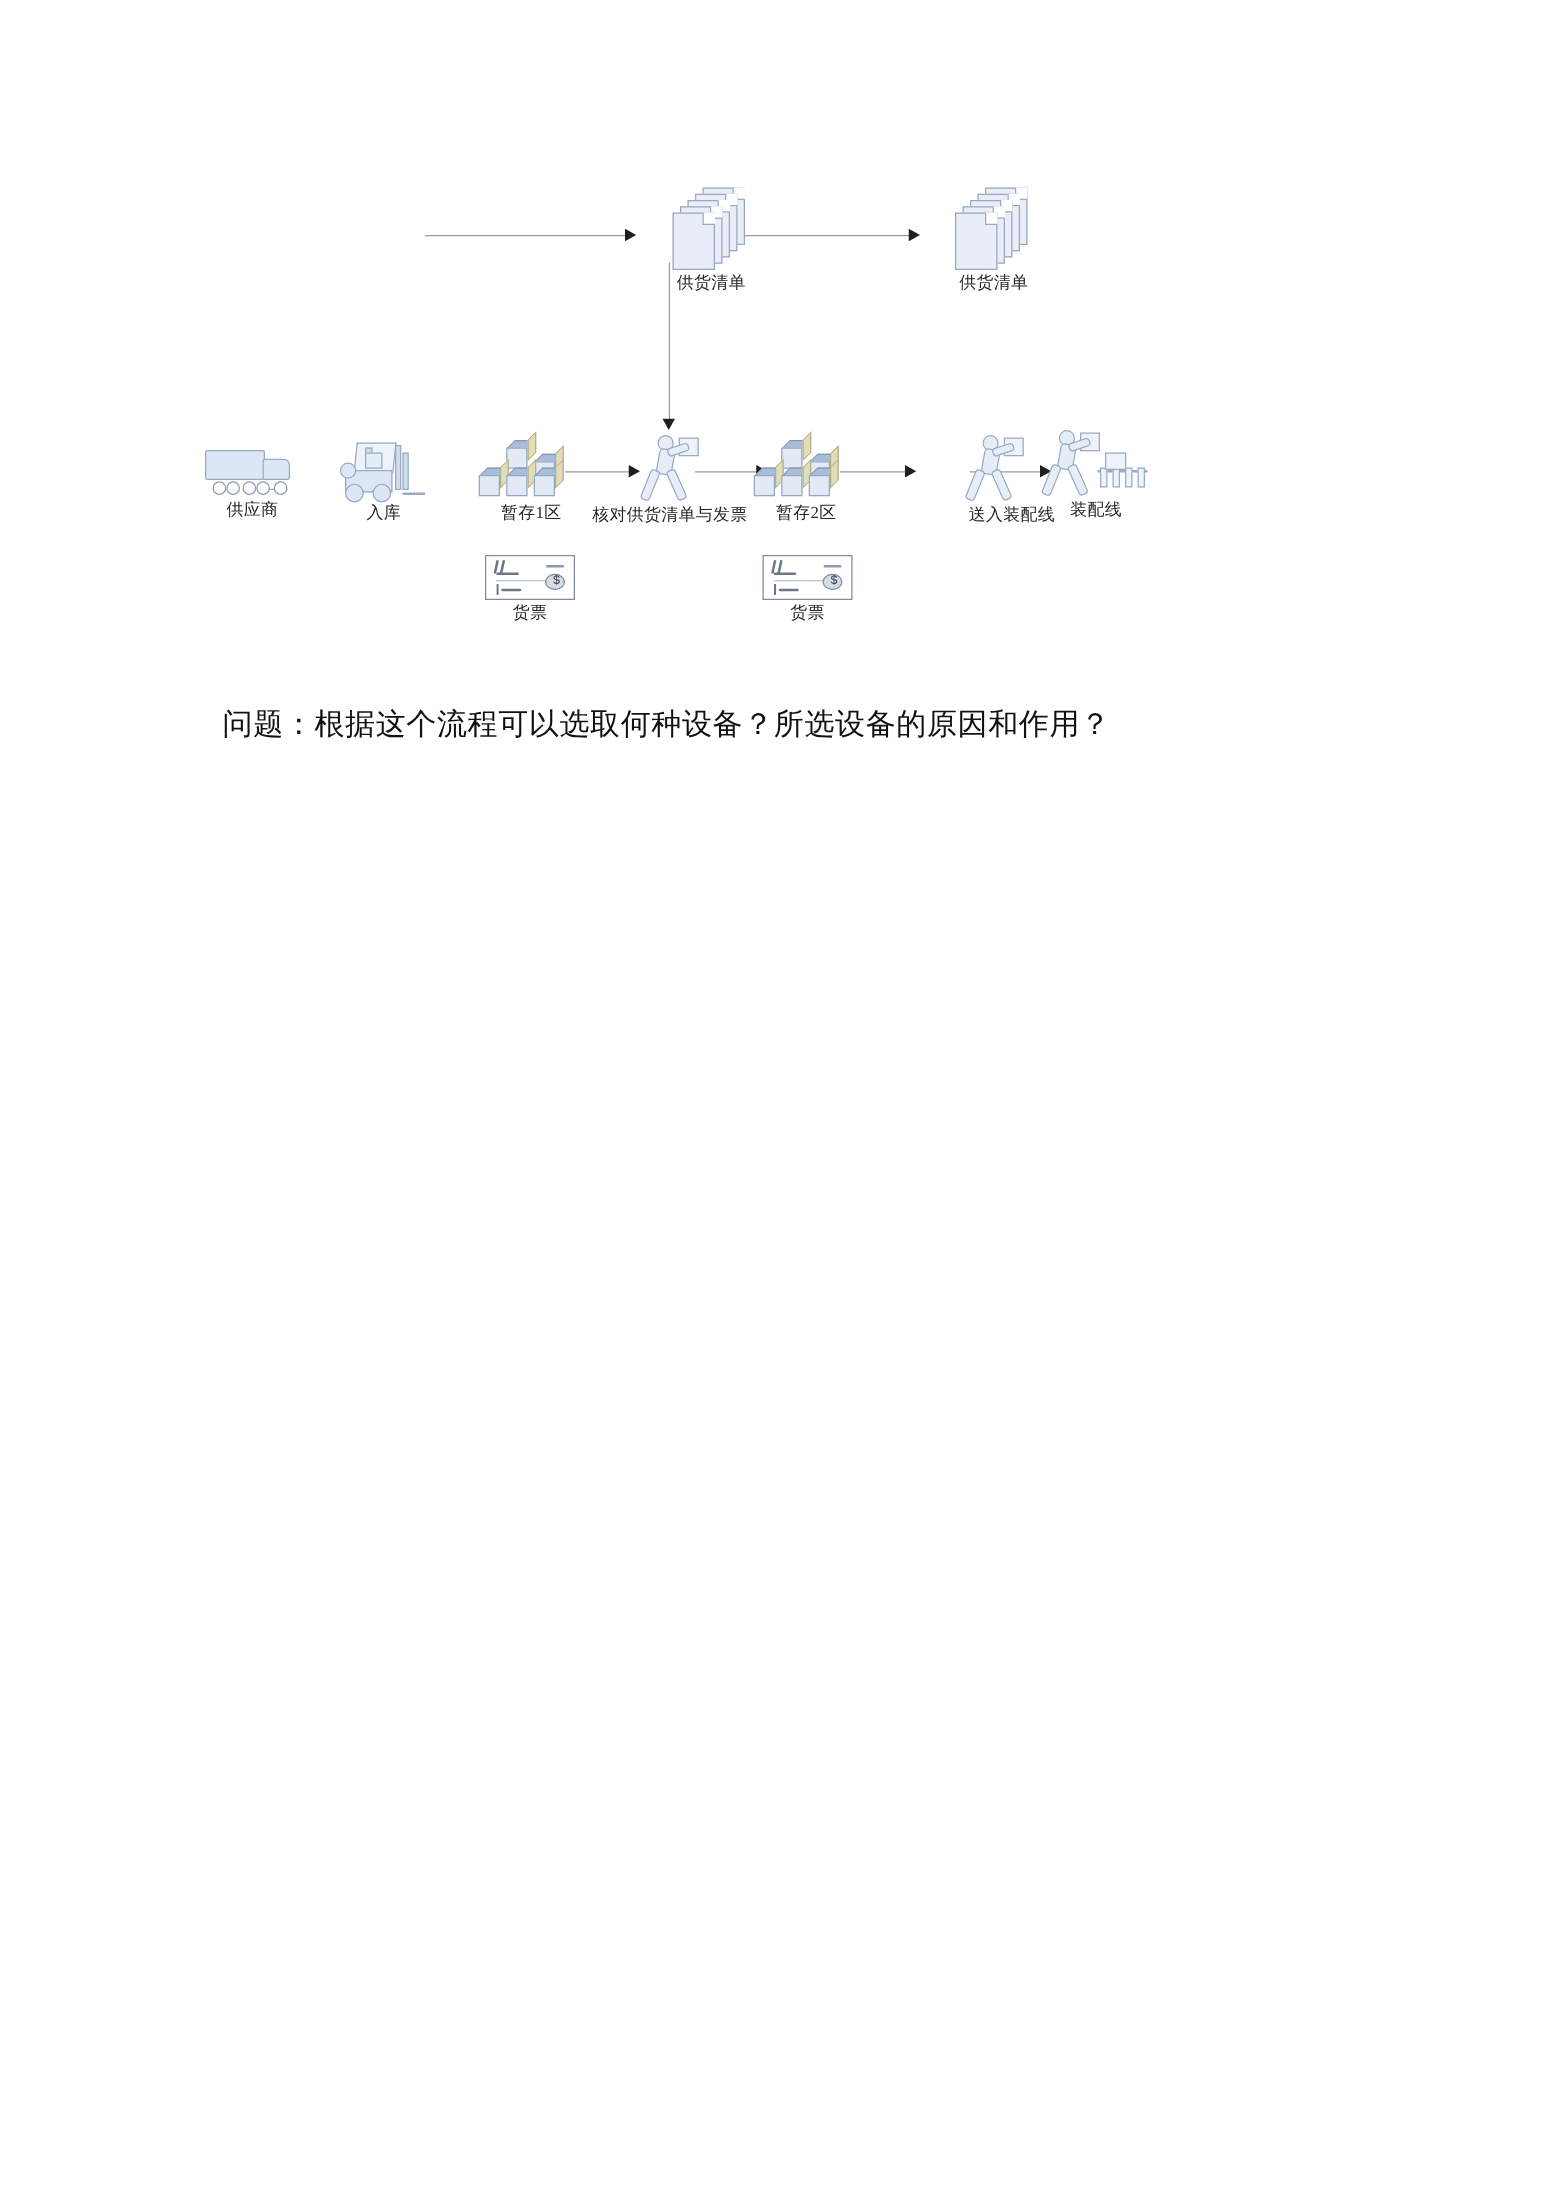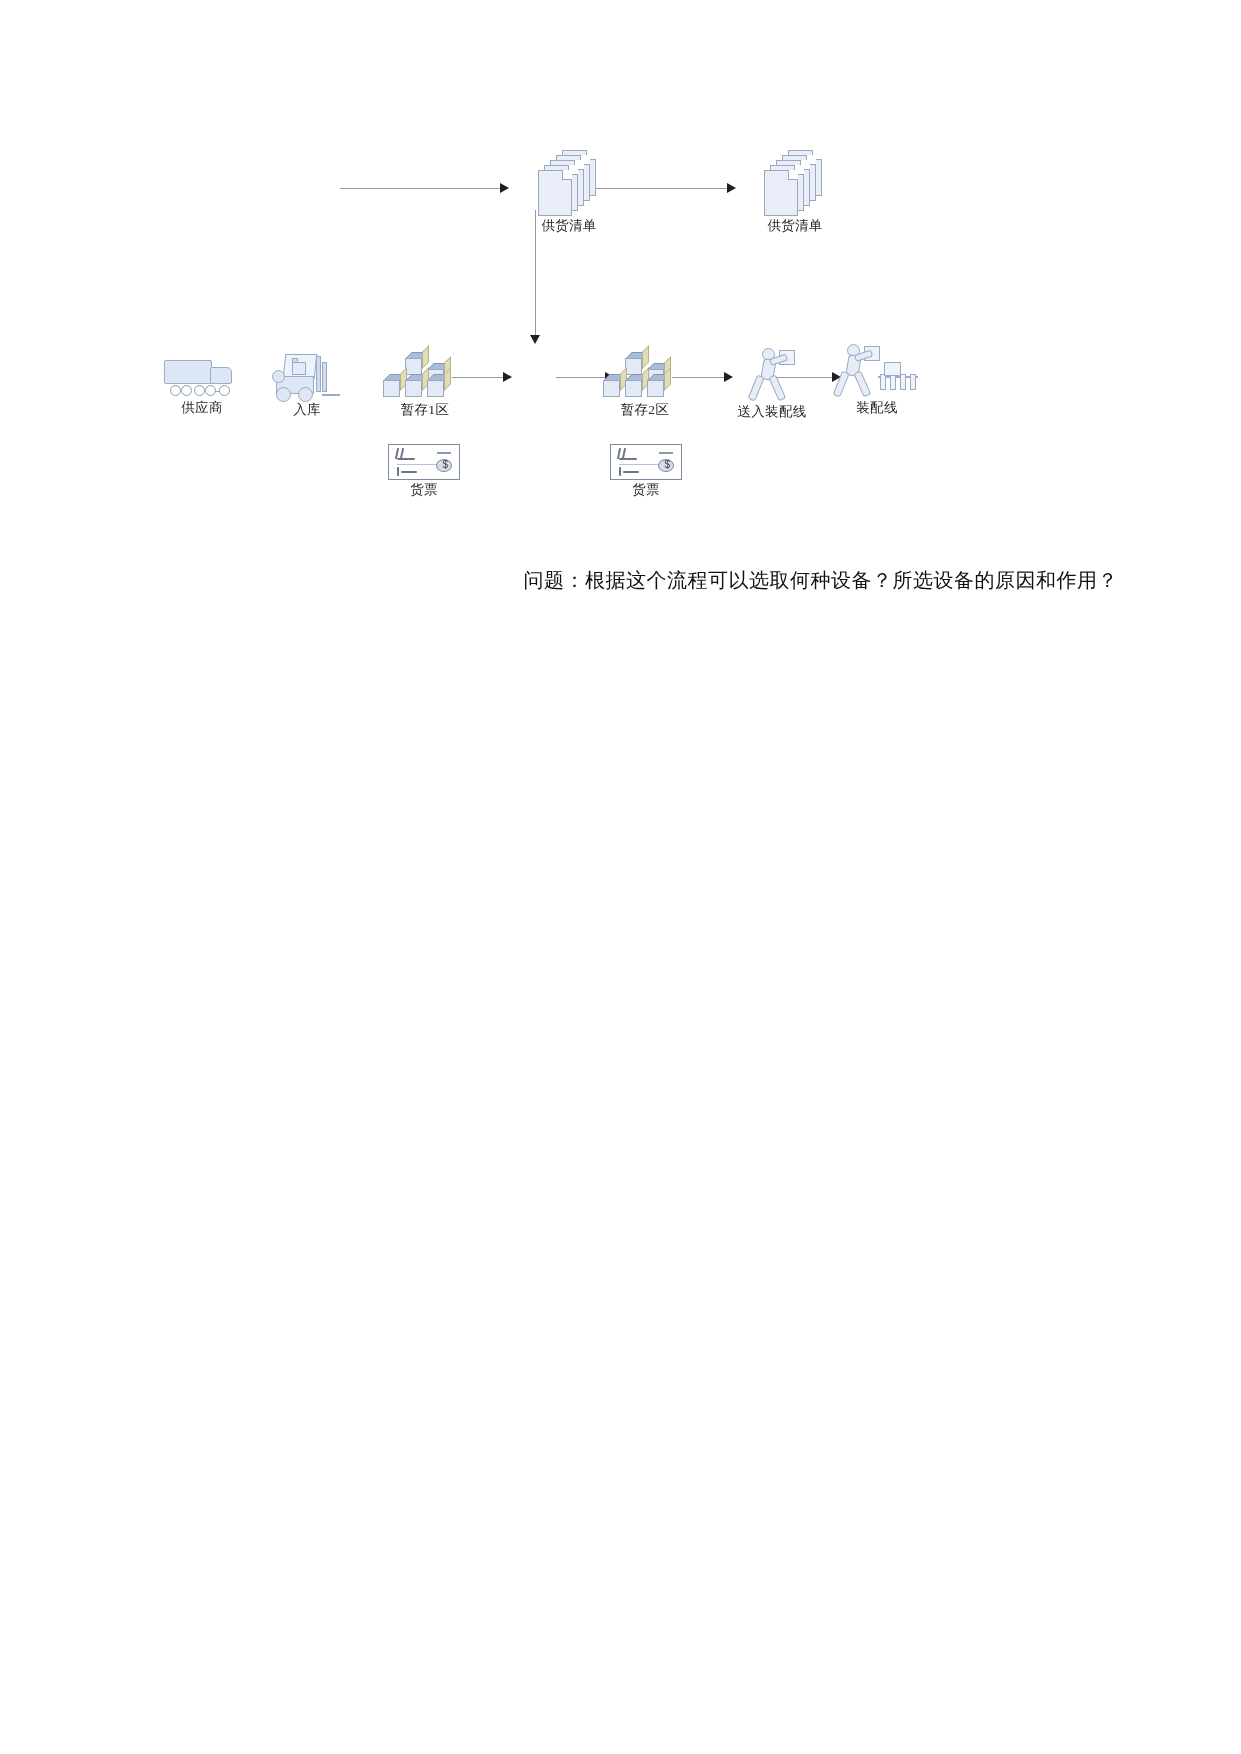--- a/index.html
+++ b/index.html
@@ -147,21 +147,21 @@
     background:#d6dbe6;border:1px solid #7e8aa0;
   }
   .cheque .dollar{position:absolute;right:11px;top:14px;font-size:10px;line-height:11px;color:#39414f;font-family:"Liberation Sans",sans-serif;}
   .cheque .vbar{position:absolute;left:7px;top:3px;width:2px;height:11px;background:#6d7689;transform:rotate(12deg);}
   .cheque .vbar2{position:absolute;left:12px;top:3px;width:2px;height:11px;background:#6d7689;transform:rotate(12deg);}
 
   
   .question{
     position:absolute;left:178px;top:565px;width:940px;
     font-family:"Liberation Serif","DejaVu Serif",serif;
-    font-size:20px;line-height:30px;color:#111;letter-spacing:.5px;text-align:right;
+    font-size:24px;line-height:30px;color:#111;letter-spacing:.5px;
   }
 </style>
 </head>
 <body>
 
 <div class="page">
 
   <div class="diagram">
 
     <div class="conn h" style="left:340px;top:188px;width:165px;"></div>
@@ -292,20 +292,33 @@
           <div class="cube" style="left:44px;top:22px;">
               <i class="top"></i>
               <i class="side"></i>
               <i class="front"></i>
             </div>
         </div>
       </div>
       <div class="cap">暂存1区</div>
     </div>
 
+    <div class="node" style="left:466px;top:348px;width:140px;">
+      <div class="art" style="width:46px;height:54px;">
+        <div class="person">
+          <div class="crate"></div>
+          <div class="head"></div>
+          <div class="torso"></div>
+          <div class="armA"></div>
+          <div class="legA"></div>
+          <div class="legB"></div>
+        </div>
+      </div>
+      <div class="cap">核对供货清单与发票</div>
+    </div>
 
     <div class="node" style="left:603px;top:352px;width:84px;">
       <div class="art" style="width:84px;height:48px;">
         <div class="boxes">
           <div class="cube" style="left:22px;top:0px;">
               <i class="top"></i>
               <i class="side"></i>
               <i class="front"></i>
             </div>
           <div class="cube" style="left:44px;top:11px;">
@@ -326,21 +339,21 @@
           <div class="cube" style="left:44px;top:22px;">
               <i class="top"></i>
               <i class="side"></i>
               <i class="front"></i>
             </div>
         </div>
       </div>
       <div class="cap">暂存2区</div>
     </div>
 
-    <div class="node" style="left:724px;top:348px;width:96px;">
+    <div class="node" style="left:748px;top:348px;width:96px;text-align:right;">
       <div class="art" style="width:46px;height:54px;">
         <div class="person">
           <div class="crate"></div>
           <div class="head"></div>
           <div class="torso"></div>
           <div class="armA"></div>
           <div class="legA"></div>
           <div class="legB"></div>
         </div>
       </div>

